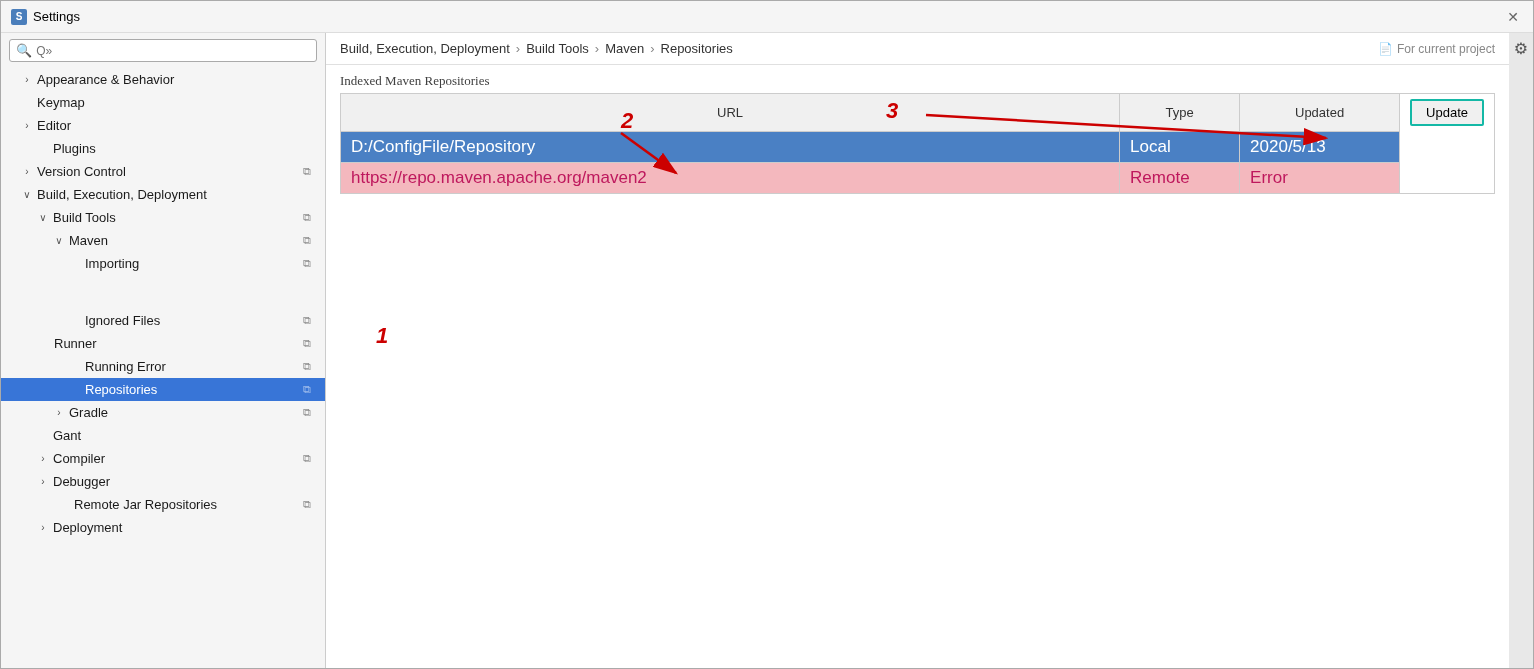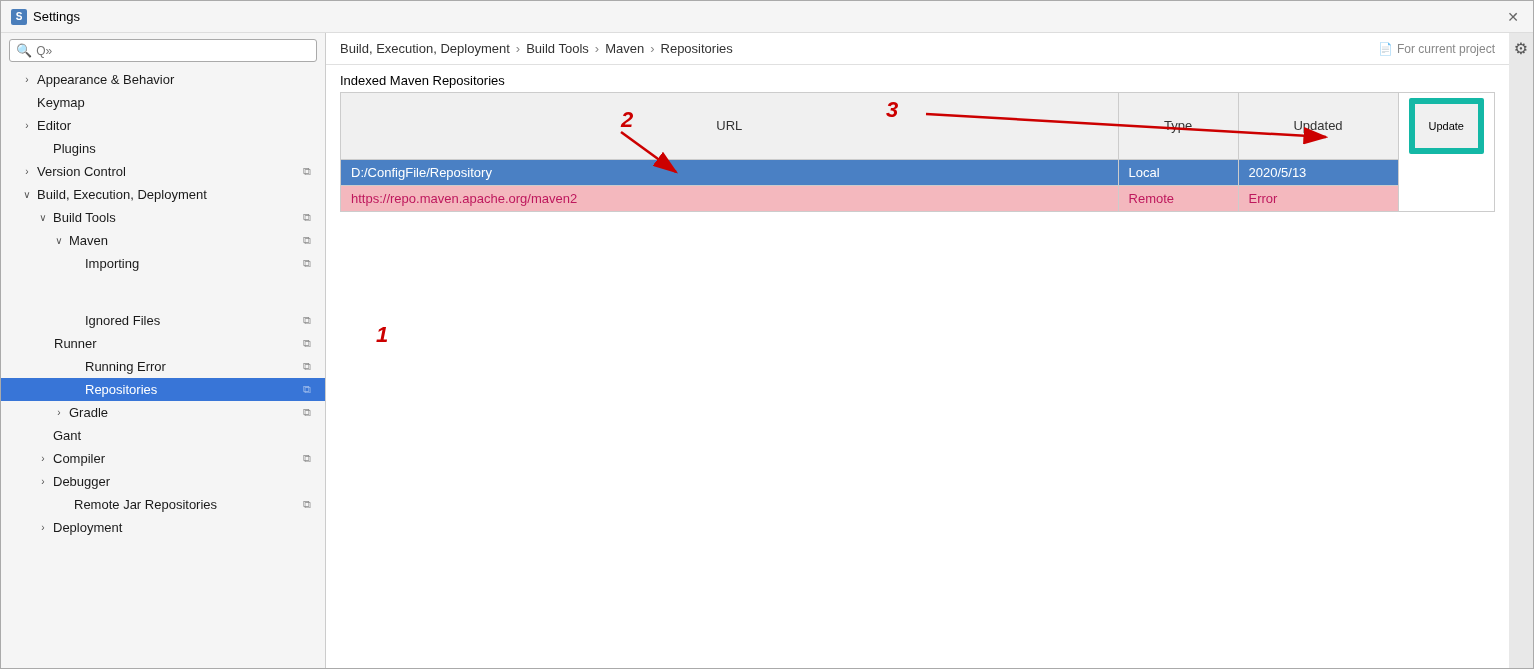--- a/index.html
+++ b/index.html
@@ -157,22 +157,23 @@
       color: #888;
       font-size: 12px;
       display: flex;
       align-items: center;
       gap: 4px;
     }
 
     .section-title {
       padding: 8px 14px 4px;
       font-size: 13px;
-      color: #000000;
+      color: #404040;
       font-weight: normal;
+      font-family: Liberation Serif, serif;
     }
 
     .repo-table-container {
       flex: 1;
       padding: 0 14px 14px;
       overflow: auto;
       position: relative;
     }
 
     .repo-table {
@@ -187,39 +188,39 @@
       padding: 5px 10px;
       text-align: center;
       font-weight: normal;
       font-size: 13px;
       color: #333;
     }
 
     .repo-table td {
       border: 1px solid #ccc;
       padding: 5px 10px;
-      font-size: 13px;
+      font-size: 17px;
     }
 
     .repo-table tr.row-selected td {
       background: #4a80c4;
       color: white;
     }
 
     .repo-table tr.row-error td {
       background: #f4b8be;
       color: #be185d;
     }
 
     .update-button {
-      padding: 16px 14px;
+      padding: 4px 14px;
       background: #f0f0f0;
-      border: 6px solid #14b8a6;
+      border: 2px solid #14b8a6;
       cursor: pointer;
-      font-size: 11px;
+      font-size: 13px;
       border-radius: 2px;
     }
 
     
     .annotation-layer {
       position: absolute;
       top: 0; left: 0; right: 0; bottom: 0;
       pointer-events: none;
       overflow: hidden;
     }

